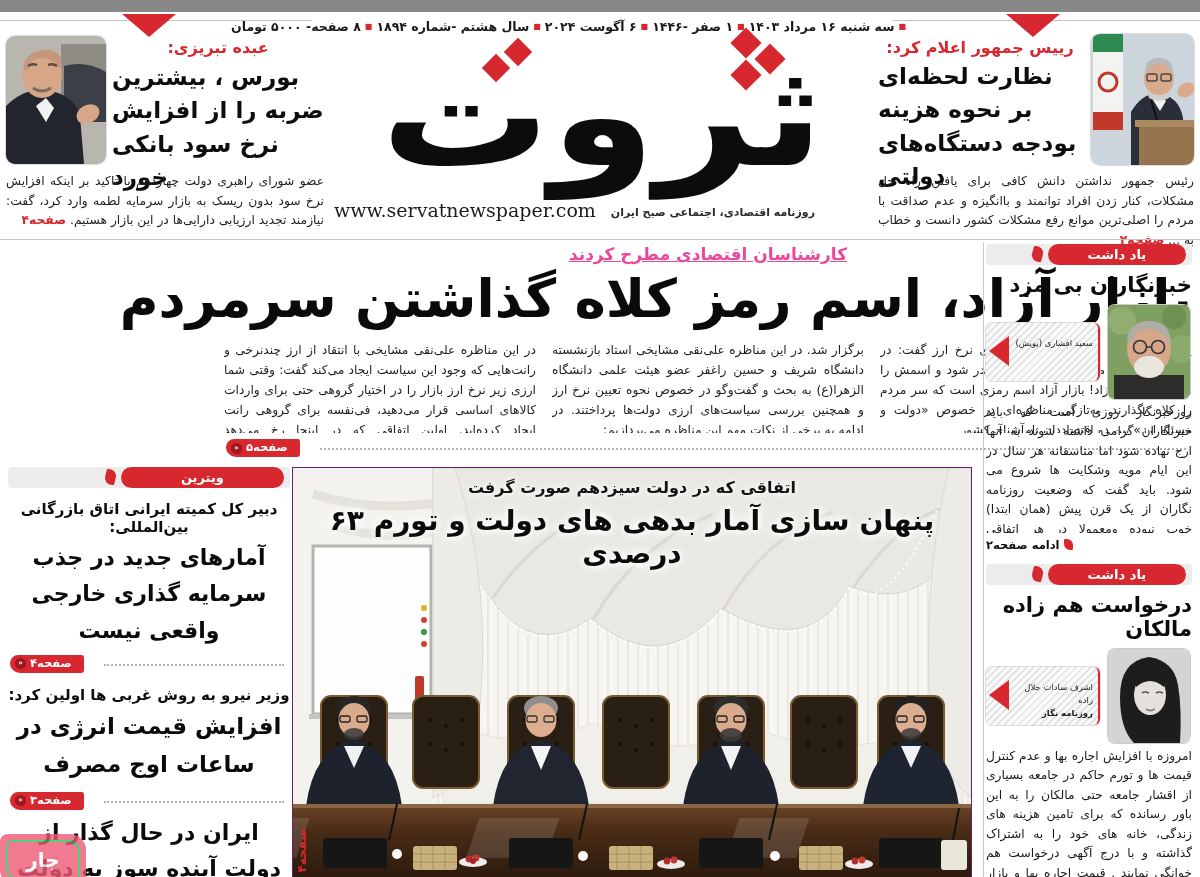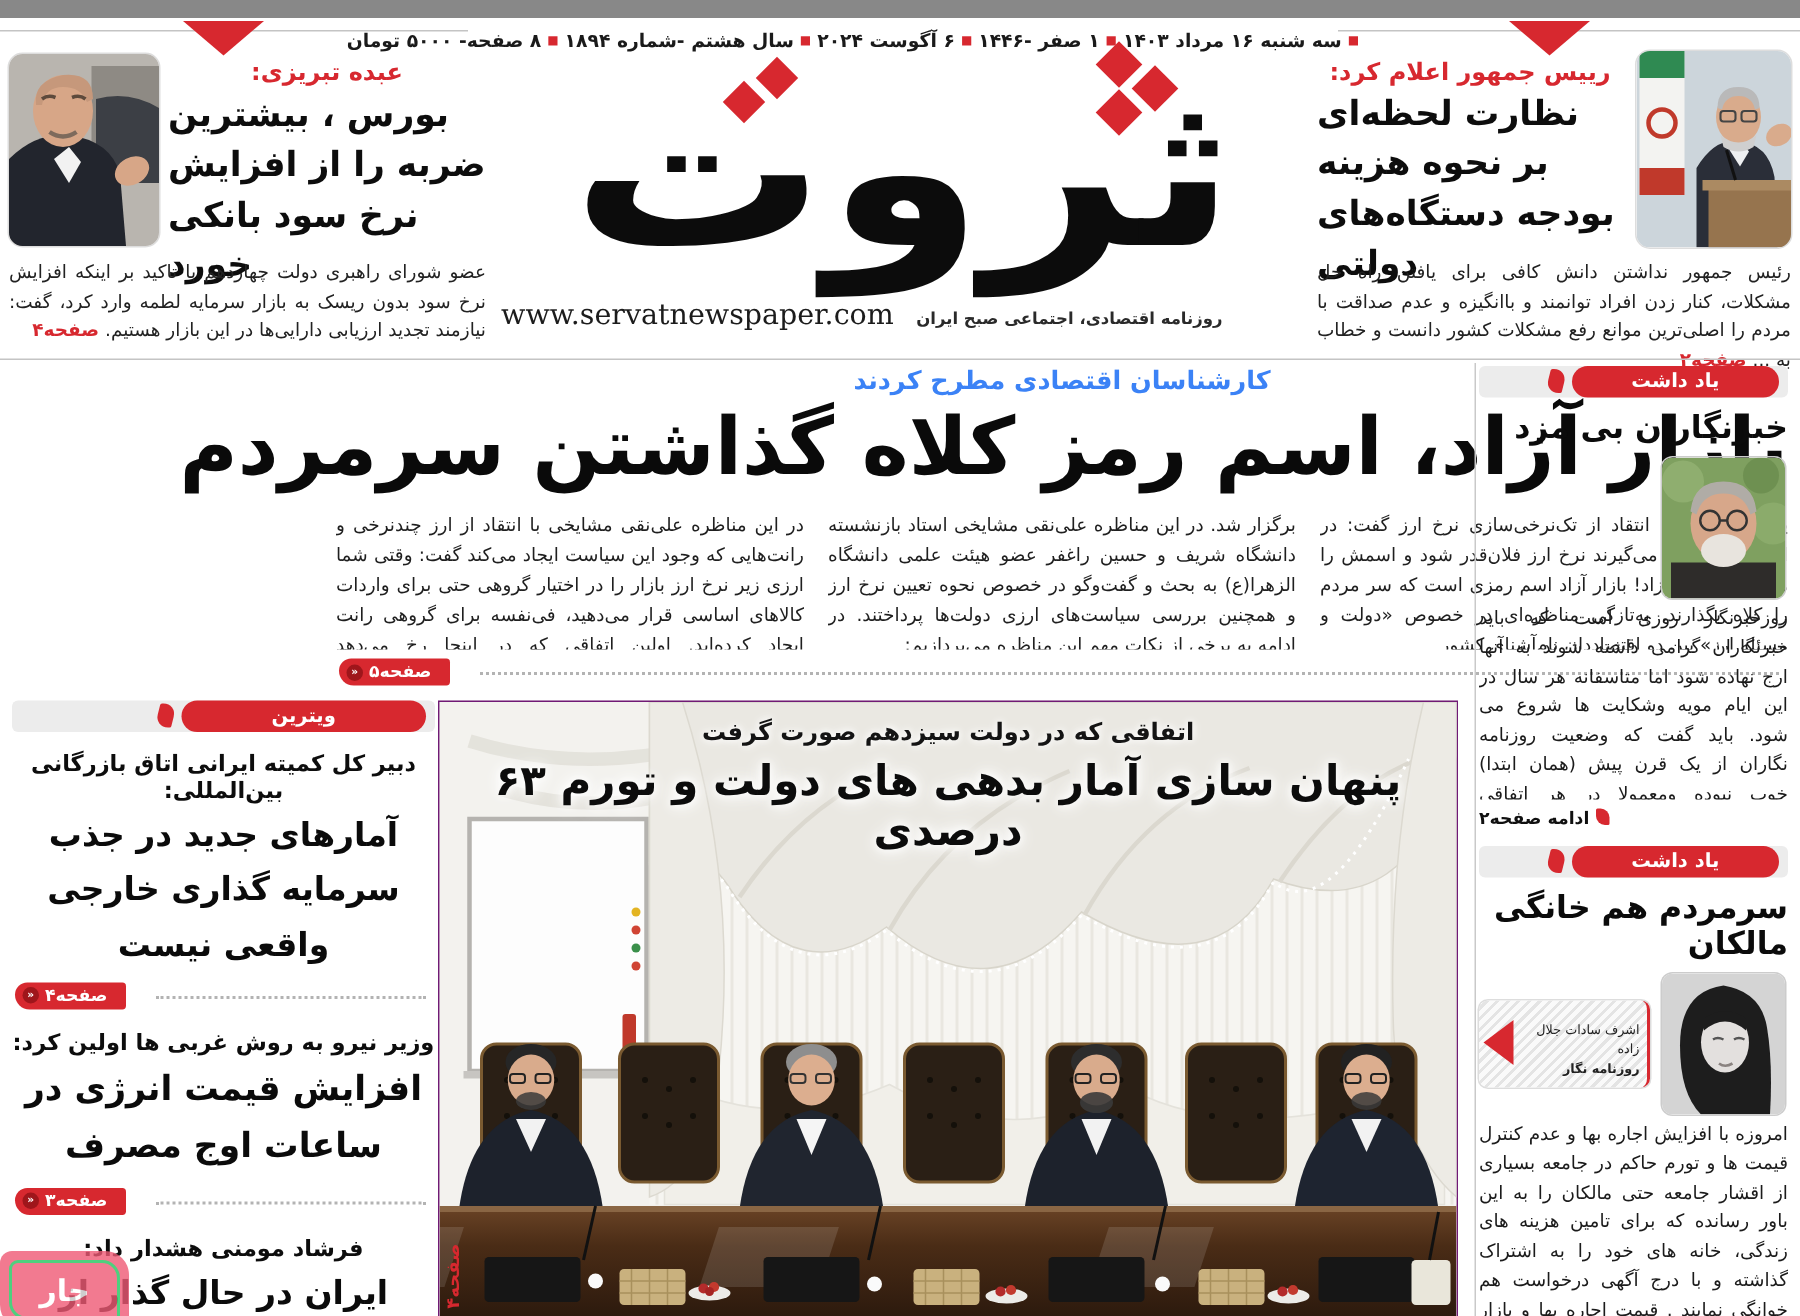--- a/index.html
+++ b/index.html
@@ -22,21 +22,21 @@
   .pageref{color:#d7282f;font-weight:bold;}
   
   .logo-wrap{top:18px;left:330px;width:545px;height:205px;}
   .logo-text{position:absolute;top:4px;left:0;right:0;text-align:center;font-size:132px;line-height:150px;
              font-weight:bold;color:#0c0c0c;transform:scale(1.28,1.08);transform-origin:center top;letter-spacing:-6px;}
   .diamond{position:absolute;background:#d7282f;transform:rotate(45deg);}
   .website{position:absolute;left:4px;bottom:14px;direction:ltr;font-family:"DejaVu Serif",serif;font-size:19px;color:#1c1c1c;}
   .tagline{position:absolute;right:60px;bottom:16px;font-size:11px;font-weight:bold;color:#2a2a2a;}
   
   .lead{top:232px;right:8px;width:968px;height:214px;}
-  .lead-kicker{font-size:17px;font-weight:bold;text-align:center;color:#3b82f6;}
+  .lead-kicker{font-size:17px;font-weight:bold;text-align:center;color:#ec4899;text-decoration:underline;}
   .lead-head{font-size:53px;font-weight:bold;text-align:center;color:#0a0a0a;letter-spacing:-2px;white-space:nowrap;margin-top:4px;}
   .lead-cols{display:flex;gap:16px;margin-top:12px;}
   .lead-col{flex:1;font-size:12.3px;line-height:1.62;text-align:justify;color:#1f1f1f;height:92px;overflow:hidden;}
   
   .ptag{position:relative;display:inline-block;background:#d7282f;color:#fff;font-size:11.5px;font-weight:bold;
         padding:1px 12px 3px 20px;border-radius:10px 3px 3px 12px;line-height:14px;}
   .ptag .dot{position:absolute;left:5px;top:3.5px;width:11px;height:11px;border-radius:50%;background:#9f161b;
              color:#fff;font-size:7px;line-height:11px;text-align:center;font-weight:bold;}
   .tagrow{position:relative;height:19px;}
   .tagrow .dots{position:absolute;left:96px;right:6px;top:9px;border-top:2px dotted #b3b3b3;}
@@ -195,21 +195,20 @@
     <div>
       <div class="v-kicker">وزیر نیرو به روش غربی ها اولین کرد:</div>
       <div class="v-head" style="font-size:23px;">افزایش قیمت انرژی در ساعات اوج مصرف</div>
       <div class="tagrow" style="margin-top:8px;">
         <span class="ptag"><span>صفحه۳</span><span class="dot">«</span></span>
         <span class="dots"></span>
       </div>
     </div>
 
     <div>
-      <div class="v-kicker">فرشاد مومنی هشدار داد:</div>
       <div class="v-head">ایران در حال گذار از دولت آینده سوز به دولت شکننده</div>
 
     </div>
   </div>
 
   <div class="jaaar">
     <div class="bubble"></div>
     <div class="bubble-in">جار</div>
   </div>
 
@@ -395,33 +394,37 @@
           <circle cx="74" cy="44" r="14" fill="#93b273" opacity="0.6"></circle>
           <rect x="6" y="70" width="70" height="24" fill="#2e2c2a"></rect>
           <ellipse cx="41" cy="44" rx="22" ry="26" fill="#d7a78a"></ellipse>
           <path d="M19 36 q2 -20 22 -20 q20 0 22 20 l-4 2 q-4 -14 -18 -14 q-14 0 -18 14 Z" fill="#b0aca6"></path>
           <ellipse cx="41" cy="62" rx="15" ry="11" fill="#e8e4de"></ellipse>
           <circle cx="32" cy="42" r="6.5" fill="none" stroke="#333" stroke-width="1.6"></circle>
           <circle cx="50" cy="42" r="6.5" fill="none" stroke="#333" stroke-width="1.6"></circle>
           <line x1="38.5" y1="42" x2="43.5" y2="42" stroke="#333" stroke-width="1.6"></line>
         </svg>
       </div>
+      <div class="n-banner">
+        <span class="arrow"></span>
+        <div class="n-author">سعید افشاری (پویش)</div>
+      </div>
     </div>
     <div class="n-body" style="height:130px;">روزخبرنگار روزی است که باید خبرنگاران گرامی داشته شوند به آنها ارج نهاده شود اما متاسفانه هر سال در این ایام مویه وشکایت ها شروع می شود. باید گفت که وضعیت روزنامه نگاران از یک قرن پیش (همان ابتدا) خوب نبوده ومعمولا در هر اتفاقی روزنامه نگار را کتک می زدند یا درنهایت به مدیر مسوول می گفتند تا اخراج کنند روزنامه نگاران قدیمی هر کدام که پای صحبتشان بنشینی حکایت های مختلفی ...</div>
     <div class="n-more">
       <span class="flag"></span><span>ادامه صفحه۲</span>
     </div>
   </div>
 
   <div class="note" style="top:552px;height:320px;">
     <div class="tab">
       <span class="tab-comma" style="left:calc(30% - 16px);"></span>
       <span class="tab-red" style="left:30%;">یاد داشت</span>
     </div>
-    <div class="n-title">سرمردم هم خانگی مالکان</div>
+    <div class="n-title">درخواست هم زاده مالکان</div>
     <div class="n-headrow">
       <div class="n-photo">
         <svg width="82" height="94" viewBox="0 0 82 94">
           <rect width="82" height="94" fill="#d4d4d4"></rect>
           <path d="M41 8 Q12 12 12 48 Q12 80 26 94 L72 94 Q74 60 70 36 Q66 12 41 8 Z" fill="#1d1d1d"></path>
           <ellipse cx="42" cy="46" rx="16" ry="20" fill="#e3e0de"></ellipse>
           <path d="M28 38 q14 -12 28 0 l0 -8 q-14 -10 -28 0 Z" fill="#1d1d1d"></path>
           <path d="M34 44 q3 -2 7 0 M48 44 q3 -2 7 0" stroke="#555" stroke-width="1.6" fill="none"></path>
           <path d="M38 60 q4 3 9 0" stroke="#8a8380" stroke-width="1.8" fill="none"></path>
         </svg>

